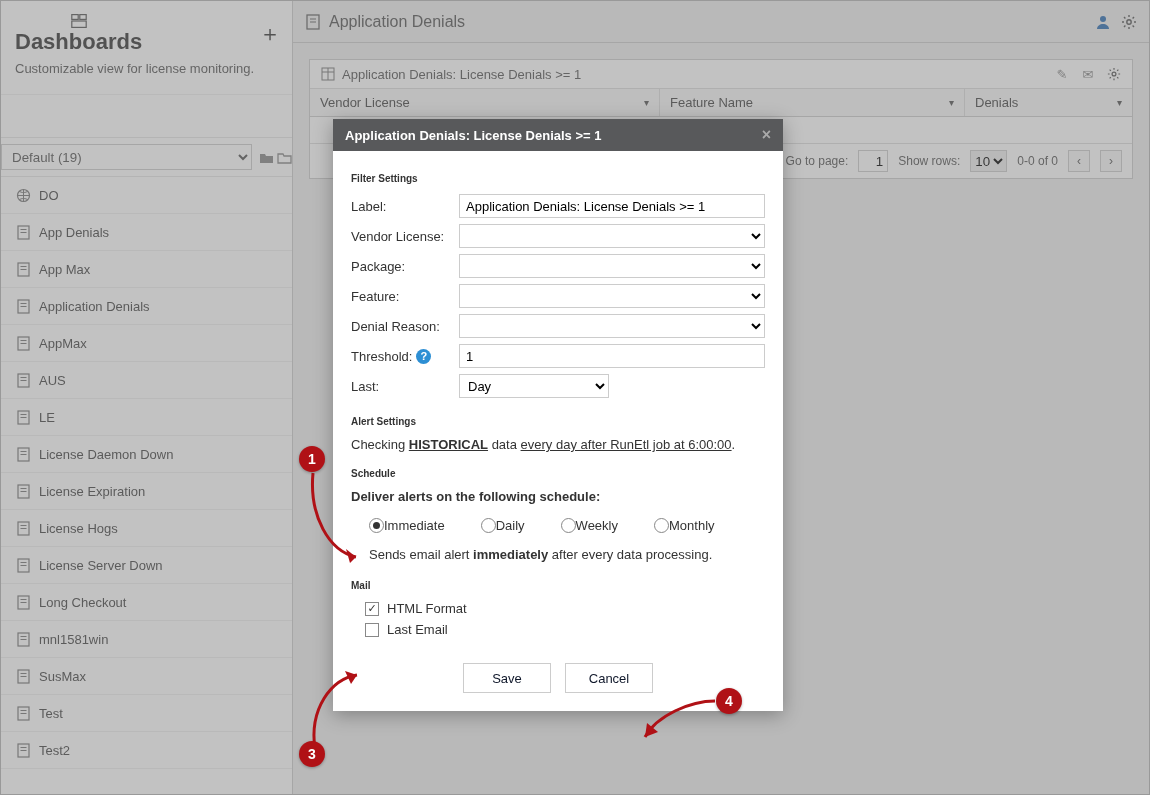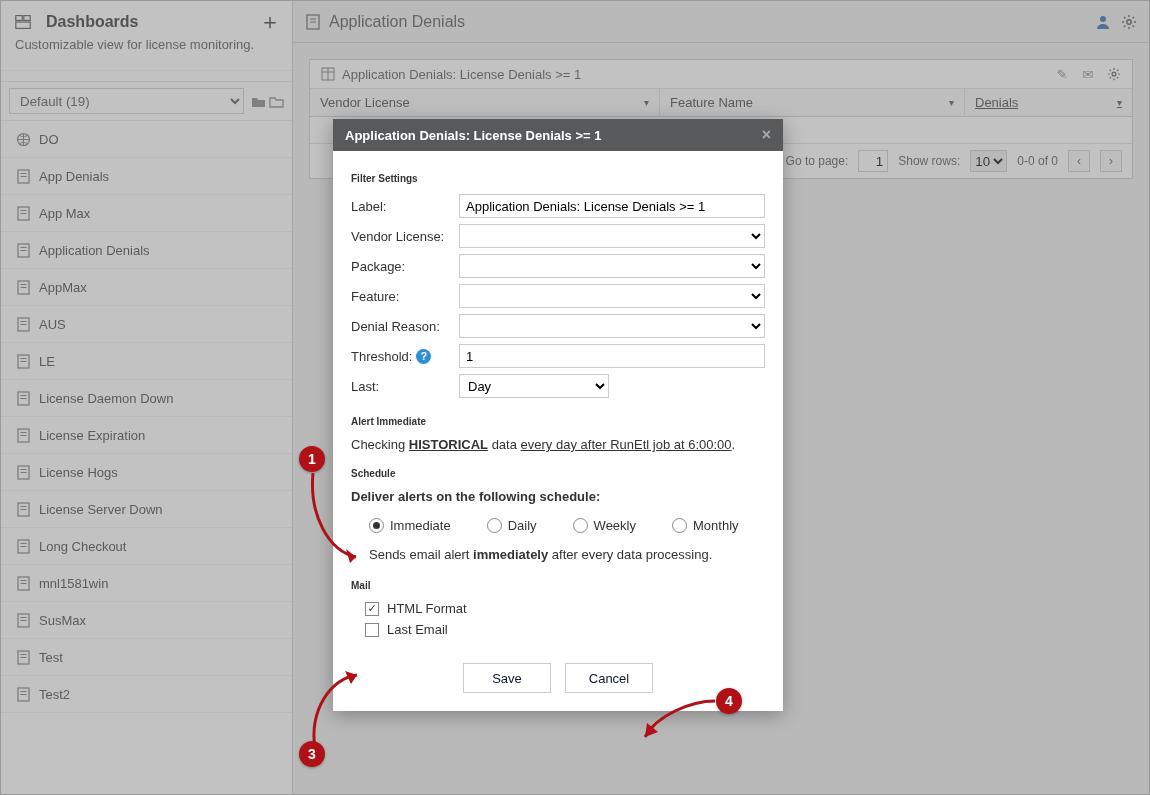--- a/index.html
+++ b/index.html
@@ -1,62 +1,62 @@
 <!DOCTYPE html>
 <html><head>
 <meta charset="utf-8">
 <style>
 * { box-sizing: border-box; margin: 0; padding: 0; }
 body { font-family: "Segoe UI", Arial, sans-serif; font-size: 13px; color: #333; background: #f5f5f5; width: 1150px; height: 795px; overflow: hidden; position: relative; border: 1px solid #999; }
 .app { display: flex; width: 100%; height: 100%; }
 .sidebar { width: 292px; background: #fff; border-right: 1px solid #ccc; display: flex; flex-direction: column; }
 .sidebar-header { padding: 12px 14px 6px 14px; display: flex; align-items: center; justify-content: space-between; }
-.sidebar-title { font-size: 16px; font-weight: 700; color: #333; display: flex; align-items: center; gap: 15px; }
+.sidebar-title { font-size: 22px; font-weight: 700; color: #333; display: flex; align-items: center; gap: 0; flex-direction: column; }
 .sidebar-sub { padding: 0 14px 14px 14px; color: #555; font-size: 13px; }
-.sidebar-select-row { padding: 6px 8px; border-top: 1px solid #e6e6e6; border-bottom: 1px solid #e6e6e6; display: flex; align-items: center; gap: 6px; }
+.sidebar-select-row { padding: 6px 0; border-top: 1px solid #e6e6e6; border-bottom: 1px solid #e6e6e6; display: flex; align-items: center; gap: 6px; margin-top: 32px; }
 .sidebar-select { flex: 1; height: 26px; border: 1px solid #ccc; background: #fff; padding: 0 6px; color:#555; }
 .sidebar-list { flex: 1; overflow-y: auto; }
 .sidebar-item { padding: 10px 14px; border-bottom: 1px solid #eee; display: flex; align-items: center; gap: 8px; color: #444; cursor: pointer; }
 .icon { display: inline-flex; align-items: center; justify-content: center; width: 16px; height: 16px; color: #888; flex-shrink:0;}
 .main { flex: 1; display: flex; flex-direction: column; background: #eee; }
 .main-header { height: 42px; border-bottom: 1px solid #ccc; display: flex; align-items: center; padding: 0 12px; gap: 8px; background:#eee; justify-content:space-between;}
 .main-header-left { display:flex; align-items:center; gap:8px;}
 .main-title { font-size: 16px; color: #555; }
 .main-body { padding: 16px; }
 .grid-box { background: #fff; border: 1px solid #ccc; }
 .grid-titlebar { display: flex; align-items: center; justify-content: space-between; padding: 6px 10px; border-bottom: 1px solid #ddd; }
 .grid-title { color: #555; font-size: 13px; display: flex; align-items: center; gap: 6px; }
 .grid-tools { display: flex; gap: 10px; color: #555; }
 .grid-headers { display: flex; border-bottom: 1px solid #ccc; }
 .grid-col { padding: 6px 10px; border-right: 1px solid #ddd; font-size: 13px; color: #444; background:#f7f7f7; display:flex; align-items:center; justify-content:space-between;}
 .grid-col:last-child { border-right:none;}
 .grid-col1 { width: 350px; }
 .grid-col2 { width: 305px; align-items: center; }
-.grid-col3 { flex: 1; text-decoration: underline; }
+.grid-col3 { flex: 1; }
 .pager { display:flex; justify-content:flex-end; align-items:center; gap:10px; padding:6px 10px; border-top:1px solid #ddd; font-size:12px; color:#555;}
 .pager input[type="text"] { width:30px; height:22px; border:1px solid #ccc; text-align:right; padding:0 4px;}
 .pager select { height:22px; border:1px solid #ccc;}
 .pager-btn { width:22px; height:22px; border:1px solid #ccc; background:#f7f7f7; display:inline-flex; align-items:center; justify-content:center; cursor:pointer;}
 .scrim { position:absolute; inset:0; background:rgba(120,120,120,0.45); }
 .dialog { position:absolute; top:118px; left:332px; width:450px; background:#fff; box-shadow:0 4px 18px rgba(0,0,0,0.3); }
 .dialog-title { background:#58595b; color:#fff; font-weight:600; padding:8px 12px; display:flex; justify-content:space-between; align-items:center; font-size:13px;}
 .dialog-close { color:#aaa; cursor:pointer; font-size:16px; line-height:1;}
 .dialog-body { padding:14px 18px 18px 18px; }
 .section-h { font-weight:700; font-size:10px; margin:8px 0 10px 0; color:#333;}
 .form-row { display:flex; align-items:center; margin-bottom:6px; }
 .form-label { width:108px; color:#333; font-size:13px; display:flex; align-items:center; gap:4px;}
 .form-input { flex:1; height:24px; border:1px solid #ccc; padding:0 6px; font-size:13px;}
 .form-select { flex:1; height:24px; border:1px solid #ccc; background:#fff; font-size:13px; padding:0 4px;}
 .form-select.narrow { flex:0 0 150px; width:150px;}
 .alert-text { font-size:13px; color:#333; margin-bottom:10px;}
 .alert-text u { text-decoration:underline;}
 .alert-text b { font-weight:700;}
 .schedule-desc { font-size:13px; color:#333; margin:6px 0 14px 0;font-weight:bold;}
 .radio-row { display:flex; gap:36px; padding-left:18px; margin-bottom:14px;}
-.radio-opt { display:flex; align-items:center; gap:6px; font-size:13px; cursor:pointer;}
+.radio-opt { display:flex; align-items:center; font-size:13px; cursor:pointer;}
 .radio { width:15px; height:15px; border-radius:50%; border:1px solid #888; display:inline-flex; align-items:center; justify-content:center;}
 .radio.checked::after { content:""; width:7px; height:7px; border-radius:50%; background:#333;}
 .schedule-note { font-size:13px; color:#333; padding-left:18px; margin-bottom:18px;}
 .chk-row { display:flex; align-items:center; gap:8px; margin:6px 0 6px 14px;}
 .chk { width:14px; height:14px; border:1px solid #888; display:inline-flex; align-items:center; justify-content:center; font-size:11px; color:#333;}
 .dialog-actions { display:flex; justify-content:center; gap:14px; margin-top:26px;}
 .btn { min-width:88px; height:30px; border:1px solid #ccc; background:#fff; cursor:pointer; font-size:13px; color:#0f172a; display:inline-flex; align-items:center; justify-content:center; padding:0 14px;}
 .callout { position:absolute; width:26px; height:26px; border-radius:50%; background:#b01116; color:#fff; font-weight:700; display:flex; align-items:center; justify-content:center; font-size:14px; box-shadow:0 1px 3px rgba(0,0,0,0.3); z-index:20;}
 .arrow-svg { position:absolute; z-index:19; pointer-events:none;}
 .help-q { width:15px; height:15px; border-radius:50%; background:#2d8fd4; color:#fff; font-size:11px; display:inline-flex; align-items:center; justify-content:center; font-weight:700;}
@@ -382,21 +382,21 @@
           <span>Threshold:</span>
           <span class="help-q">?</span>
         </div>
         <input class="form-input" value="1" style="">
       </div>
     <div class="form-row">
         <div class="form-label">Last:</div>
         <select class="form-select narrow"><option>Day</option></select>
       </div>
 
-    <div class="section-h" style="margin-top:18px;">Alert Immediate</div>
+    <div class="section-h" style="margin-top:18px;">Alert Settings</div>
     <div class="alert-text">
       <span>Checking </span><b><u>HISTORICAL</u></b><span> data </span><u>every day after RunEtl job at 6:00:00</u><span>.</span>
     </div>
 
     <div class="section-h" style="margin-top:16px;">Schedule</div>
     <div class="schedule-desc">Deliver alerts on the following schedule:</div>
     <div class="radio-row">
       <div class="radio-opt">
           <span class="radio checked"></span>
           <span>Immediate</span>

